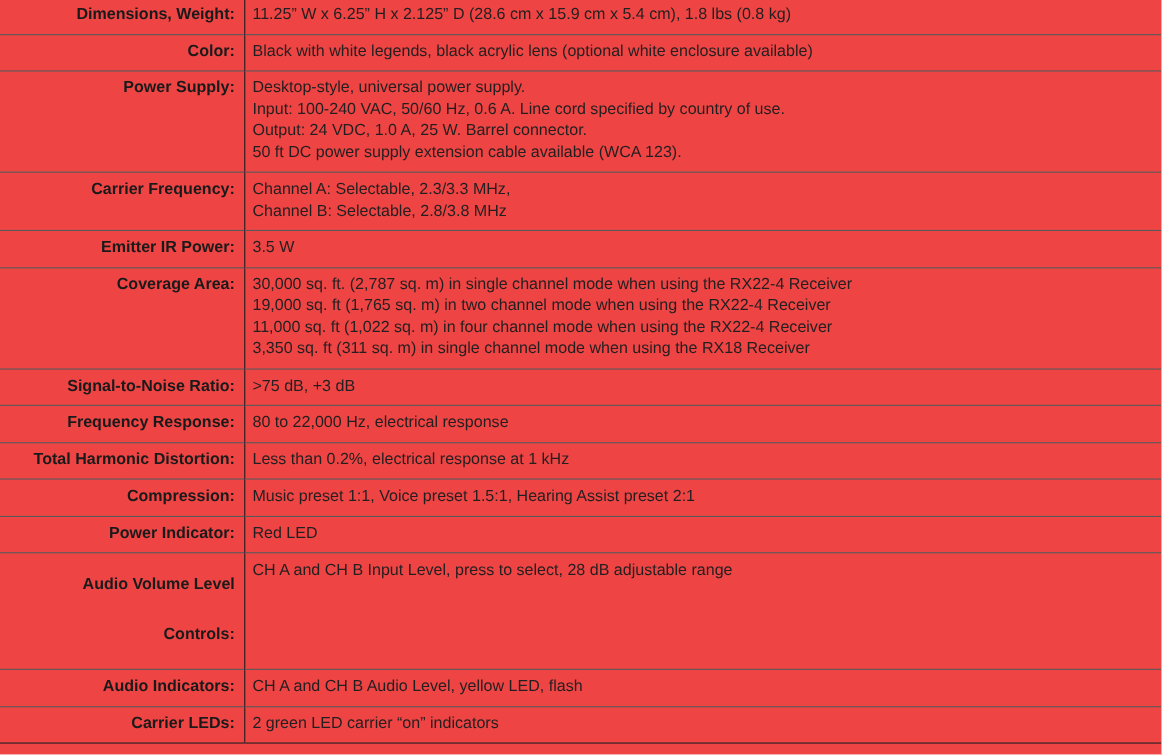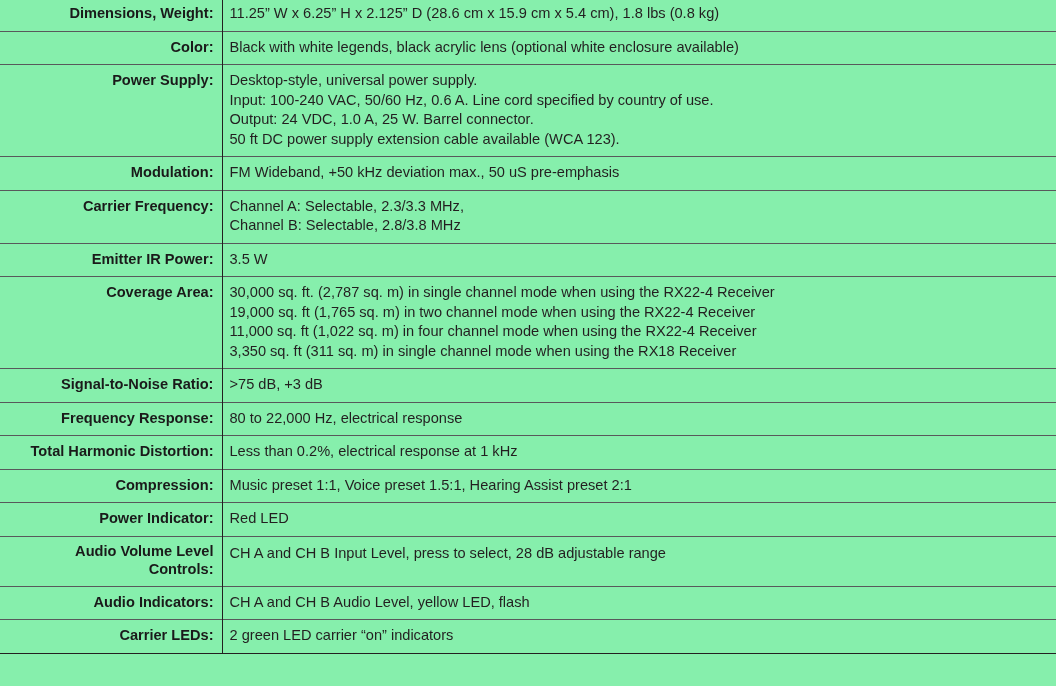--- a/index.html
+++ b/index.html
@@ -11,21 +11,21 @@
   body {
     font-family: "Liberation Sans", sans-serif;
     color: #1a1a1a;
     -webkit-font-smoothing: antialiased;
   }
   #spec-sheet {
     width: 1056px;
     height: 686px;
     position: relative;
     overflow: hidden;
-    background: #86efac;
+    background: #ef4444;
     box-sizing: border-box;
   }
   table.spec-table {
     width: 1056px;
     border-collapse: collapse;
     table-layout: fixed;
     
     margin-top: -2px;
   }
   table.spec-table col.col-label { width: 222px; }
@@ -55,21 +55,21 @@
   }
   td.spec-value {
     text-align: left;
     font-weight: normal;
     color: #231f20;
     padding: 6px 6px 7px 7px;
     white-space: pre-line;
   }
   
   td.spec-label.label-wrapped {
-    line-height: 18px;
+    line-height: 46px;
     padding-top: 5px;
     padding-bottom: 8px;
   }
   td.spec-value.value-wrapped {
     padding-top: 7px;
     margin-left: 16px;
   }
 </style>
 </head>
 <body>
@@ -88,24 +88,20 @@
         <tr class="spec-row">
           <td class="spec-label">Color:</td>
           <td class="spec-value">Black with white legends, black acrylic lens (optional white enclosure available)</td>
         </tr>
         <tr class="spec-row">
           <td class="spec-label">Power Supply:</td>
           <td class="spec-value">Desktop-style, universal power supply.
 Input: 100-240 VAC, 50/60 Hz, 0.6 A.  Line cord specified by country of use.
 Output: 24 VDC, 1.0 A, 25 W.  Barrel connector.
 50 ft DC power supply extension cable available (WCA 123).</td>
-        </tr>
-        <tr class="spec-row">
-          <td class="spec-label">Modulation:</td>
-          <td class="spec-value">FM Wideband, +50 kHz deviation max., 50 uS pre-emphasis</td>
         </tr>
         <tr class="spec-row">
           <td class="spec-label">Carrier Frequency:</td>
           <td class="spec-value">Channel A: Selectable, 2.3/3.3 MHz,
 Channel B: Selectable, 2.8/3.8 MHz</td>
         </tr>
         <tr class="spec-row">
           <td class="spec-label">Emitter IR Power:</td>
           <td class="spec-value">3.5 W</td>
         </tr>

